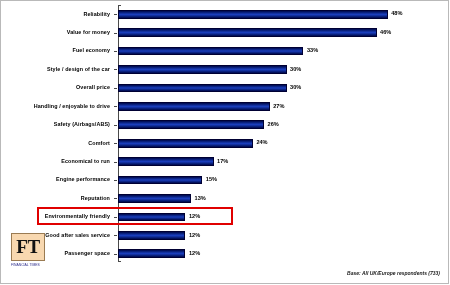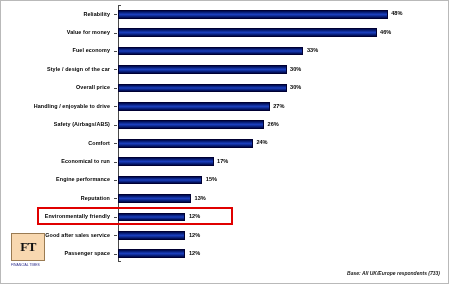--- a/index.html
+++ b/index.html
@@ -110,21 +110,21 @@
   #ftbox{
     width:34px;height:28px;
     background:#f8d8b0;
     border:1px solid #9a7b52;
     box-sizing:border-box;
     display:flex;align-items:center;justify-content:center;
   }
   #ftbox span{
     font-family:"Liberation Serif", serif;
     font-weight:bold;
-    font-size:13px;
+    font-size:19px;
     color:#111111;
     letter-spacing:-0.5px;
   }
   #ftsub{
     margin-top:2px;
     font-size:3.4px;
     color:#2a2a8a;
     line-height:1.25;
     width:34px;
     word-break:break-all;

